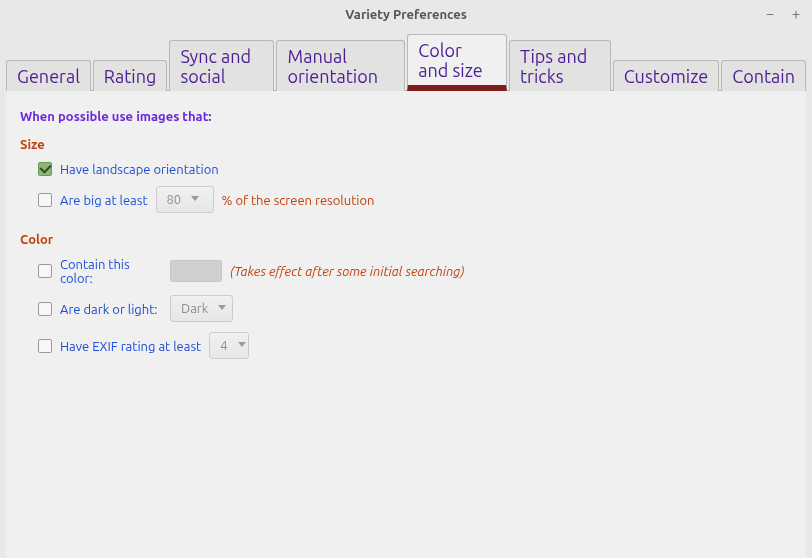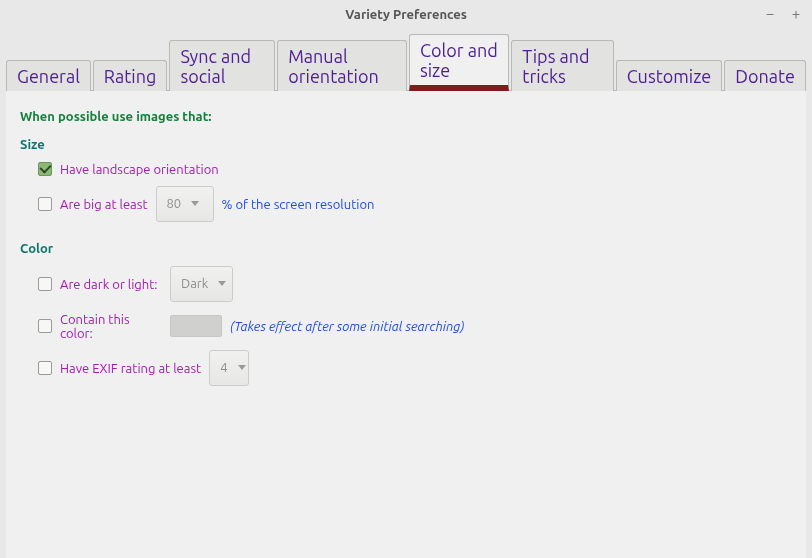--- a/index.html
+++ b/index.html
@@ -66,26 +66,26 @@
 }
 .tab-content {
   border-top: 1px solid #b8b8b6;
   background: #eff0ef;
   margin: 0 6px 6px 6px;
   height: calc(558px - 27px - 36px);
   padding: 18px 14px;
 }
 .heading {
   font-weight: 700;
-  color: #15803d;
+  color: #6d28d9;
   margin-bottom: 14px;
 }
 .section-title {
   font-weight: 700;
-  color: #0f766e;
+  color: #c2410c;
   margin-top: 14px;
   margin-bottom: 6px;
 }
 .row {
   display: flex;
   align-items: center;
   padding: 5px 0 5px 18px;
   gap: 8px;
 }
 .checkbox {
@@ -106,46 +106,46 @@
 }
 .checkbox.checked::after {
   content: "";
   width: 5px;
   height: 8px;
   border: solid #2f4a22;
   border-width: 0 2px 2px 0;
   transform: rotate(45deg) translate(-1px,-1px);
 }
 .label {
-  color: #a21caf;
+  color: #1d4ed8;
 }
 .combo {
   display: inline-flex;
   align-items: center;
   border: 1px solid #b0b0ae;
   background: linear-gradient(#f2f2f0, #e1e1df);
   border-radius: 3px;
-  height: 36px;
+  height: 27px;
   padding: 0 6px 2px 10px;
   gap: 10px;
   cursor: pointer;
   color: #3c3c3c;
 }
 .combo.disabled, .color-swatch.disabled {
   opacity: 0.55;
   cursor: default;
 }
 .combo .arrow {
   width: 0; height: 0;
   border-left: 4px solid transparent;
   border-right: 4px solid transparent;
   border-top: 5px solid #555;
 }
 .hint {
-  color: #1d4ed8;
+  color: #c2410c;
 }
 .hint.italic { font-style: italic; }
 .color-swatch {
   width: 52px;
   height: 22px;
   border: 1px solid #a8a8a6;
   background: #b8b8b6;
   border-radius: 2px;
   cursor: pointer;
 }
@@ -162,21 +162,21 @@
 </div>
 
 <div class="tabbar">
   <div class="tab">General</div>
   <div class="tab">Rating</div>
   <div class="tab">Sync and social</div>
   <div class="tab">Manual orientation</div>
   <div class="tab active">Color and size</div>
   <div class="tab">Tips and tricks</div>
   <div class="tab">Customize</div>
-  <div class="tab">Donate</div>
+  <div class="tab">Contain</div>
 </div>
 
 <div class="tab-content">
 
   <div class="heading">When possible use images that:</div>
 
   <div class="section-title">Size</div>
 
   <div class="row">
     <span class="checkbox checked"></span>
@@ -190,34 +190,34 @@
       <span>80</span>
       <span class="arrow"></span>
     </span>
     <span class="hint">% of the screen resolution</span>
   </div>
 
   <div class="section-title">Color</div>
 
   <div class="row">
     <span class="checkbox"></span>
+    <span class="label" style="width:102px;">Contain this color:</span>
+    <span class="color-swatch disabled"></span>
+    <span class="hint italic">(Takes effect after some initial searching)</span>
+  </div>
+
+  <div class="row">
+    <span class="checkbox"></span>
     <span class="label" style="width:102px;">Are dark or light:</span>
     <span class="combo disabled">
       <span>Dark</span>
       <span class="arrow"></span>
     </span>
   </div>
 
-  <div class="row">
-    <span class="checkbox"></span>
-    <span class="label" style="width:102px;">Contain this color:</span>
-    <span class="color-swatch disabled"></span>
-    <span class="hint italic">(Takes effect after some initial searching)</span>
-  </div>
-
 
   <div class="row">
     <span class="checkbox"></span>
     <span class="label">Have EXIF rating at least</span>
     <span class="combo disabled" style="width:40px;">
       <span>4</span>
       <span class="arrow"></span>
     </span>
   </div>
 

